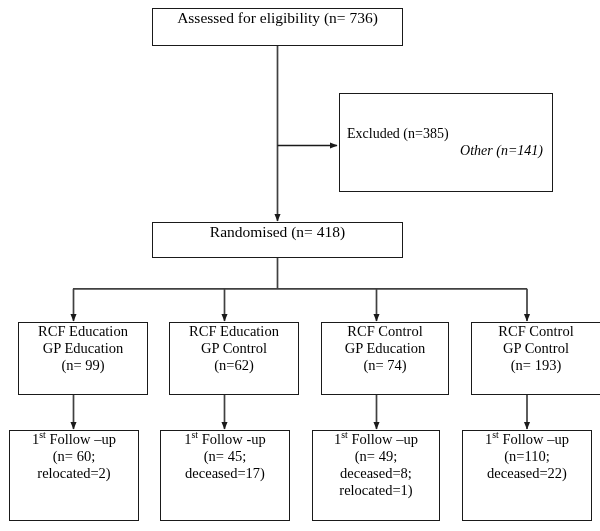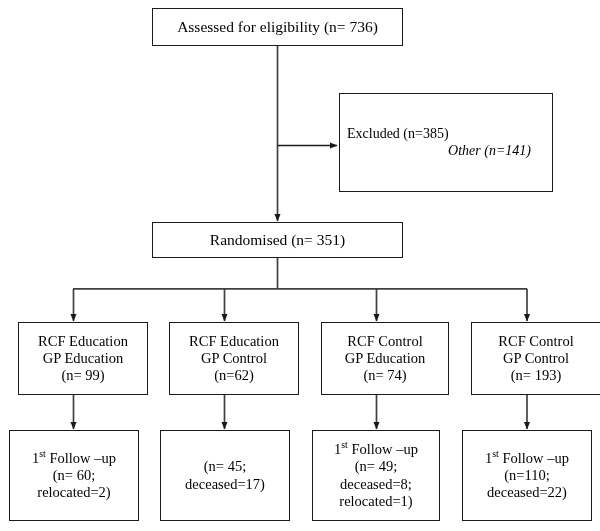--- a/index.html
+++ b/index.html
@@ -27,21 +27,21 @@
     height: 531px;
     pointer-events: none;
   }
   .node {
     position: absolute;
     box-sizing: border-box;
     border: 1.6px solid #1a1a1a;
     background: #ffffff;
     display: flex;
     flex-direction: column;
-    justify-content: center;
+    justify-content: flex-start;
     align-items: center;
     text-align: center;
     line-height: 1.18;
     font-size: 14.5px;
     color: #000000;
   }
   .node .line {
     display: block;
     white-space: nowrap;
   }
@@ -56,21 +56,21 @@
   }
 
   
   #node-excluded {
     left: 339px;
     top: 93px;
     width: 214px;
     height: 99px;
     align-items: stretch;
     justify-content: center;
-    padding: 2px 20px 2px 7px;
+    padding: 2px 8px 2px 7px;
     font-size: 14px;
   }
   #node-excluded .line {
     text-align: left;
   }
   #node-excluded .sub {
     text-align: right;
     font-style: italic;
     padding-right: 1px;
   }
@@ -150,21 +150,21 @@
   <div class="node" id="node-assessed">
     <span class="line">Assessed for eligibility (n= 736)</span>
   </div>
 
   <div class="node" id="node-excluded">
     <span class="line">Excluded (n=385)</span>
     <span class="line sub">Other (n=141)</span>
   </div>
 
   <div class="node" id="node-randomised">
-    <span class="line">Randomised (n= 351)</span>
+    <span class="line">Randomised (n= 418)</span>
   </div>
 
   <div class="node group-node" id="node-group-0">
     <span class="line">RCF Education</span>
     <span class="line">GP Education</span>
     <span class="line">(n= 99)</span>
   </div>
   <div class="node group-node" id="node-group-1">
     <span class="line">RCF Education</span>
     <span class="line">GP Control</span>
@@ -180,20 +180,21 @@
     <span class="line">GP Control</span>
     <span class="line">(n= 193)</span>
   </div>
 
   <div class="node followup-node" id="node-followup-0">
     <span class="line"><span>1</span><span class="ordinal-sup">st</span><span> Follow –up</span></span>
     <span class="line">(n= 60;</span>
     <span class="line">relocated=2)</span>
   </div>
   <div class="node followup-node" id="node-followup-1">
+    <span class="line"><span>1</span><span class="ordinal-sup">st</span><span> Follow -up</span></span>
     <span class="line">(n= 45;</span>
     <span class="line">deceased=17)</span>
   </div>
   <div class="node followup-node" id="node-followup-2">
     <span class="line"><span>1</span><span class="ordinal-sup">st</span><span> Follow –up</span></span>
     <span class="line">(n= 49;</span>
     <span class="line">deceased=8;</span>
     <span class="line">relocated=1)</span>
   </div>
   <div class="node followup-node" id="node-followup-3">

